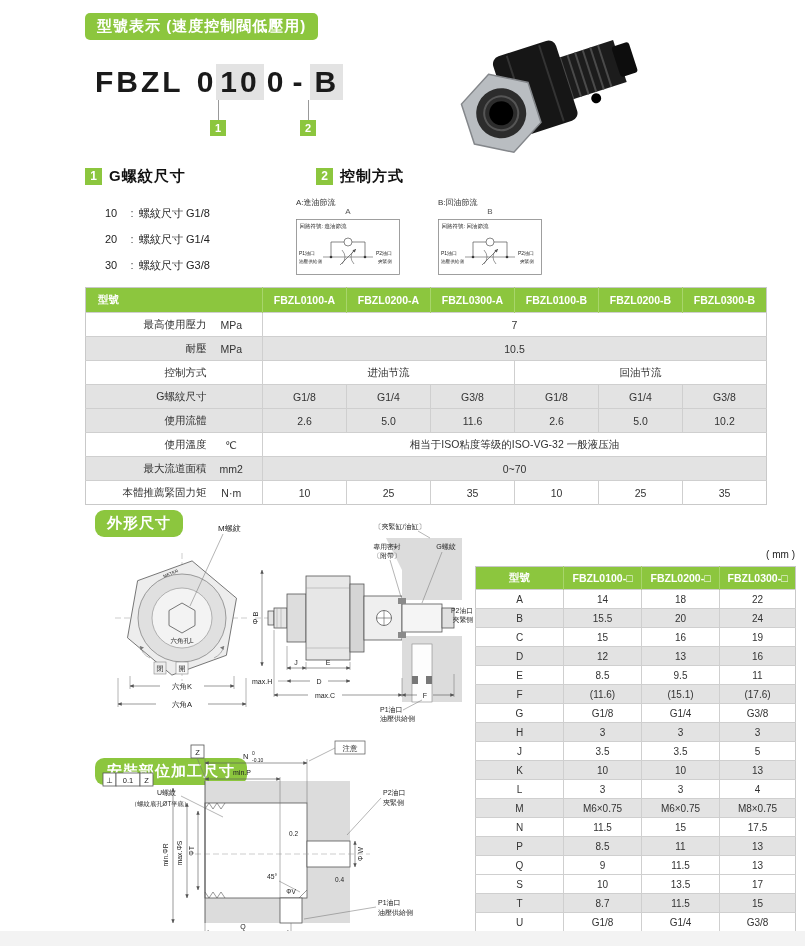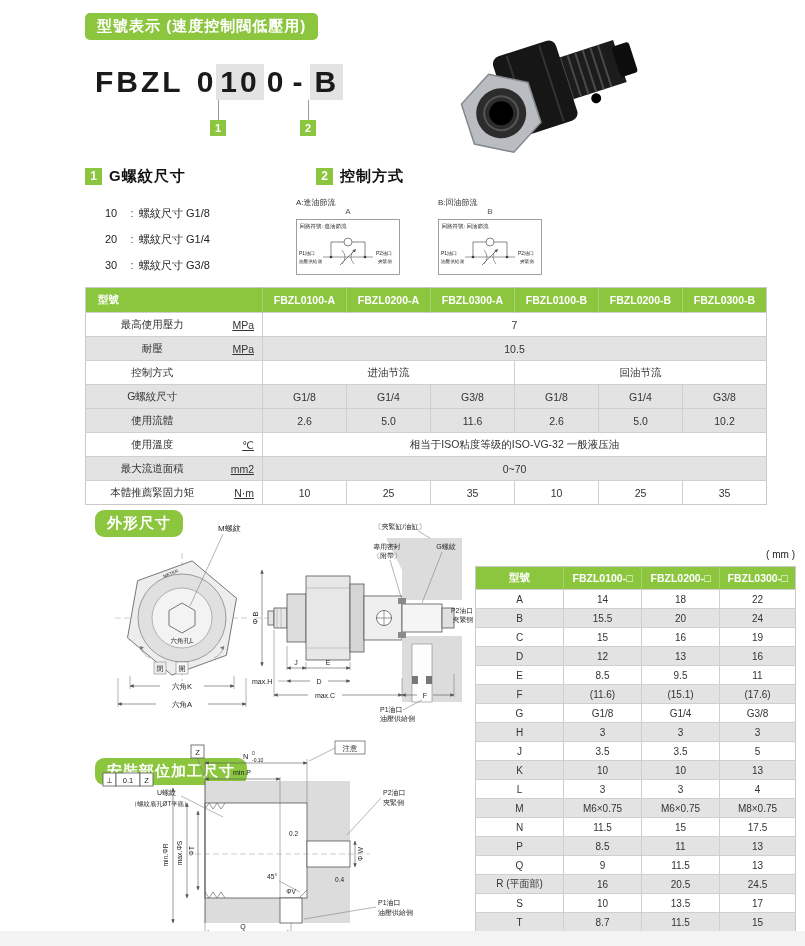--- a/index.html
+++ b/index.html
@@ -33,22 +33,22 @@
   .circuit .ltr{font-size:8px;text-align:center;color:#555;height:10px;}
   .circuit svg{display:block;margin-top:2px;}
   
   table{border-collapse:collapse;}
   .spec{position:absolute;left:85px;top:287px;width:681px;table-layout:fixed;
         font-size:10.5px;color:#333;border:1px solid #c9c9c9;}
   .spec th{background:#8cc63e;color:#fff;font-weight:bold;height:22px;font-size:10.5px;
            border-left:1px solid #a8d56b;}
   .spec th.lblh{text-align:left;padding-left:12px;border-left:none;}
   .spec td{height:21px;text-align:center;border-top:1px solid #cfcfcf;border-left:1px solid #cfcfcf;}
-  .spec td.lbl{text-align:center;padding-left:12px;border-left:none;}
-  .spec td.unit{text-align:right;padding-right:8px;border-left:none;text-decoration:underline;}
+  .spec td.lbl{text-align:right;padding-left:12px;border-left:none;}
+  .spec td.unit{text-align:center;padding-right:8px;border-left:none;}
   .spec tr.shade td{background:#e3e3e3;}
   .dim{position:absolute;left:475px;top:566px;width:320px;table-layout:fixed;
        font-size:10px;color:#333;border:1px solid #c9c9c9;}
   .dim th{background:#8cc63e;color:#fff;font-weight:bold;height:20px;font-size:10.5px;
           border-left:1px solid #a8d56b;}
   .dim th:first-child{border-left:none;}
   .dim td{height:16px;text-align:center;border-top:1px solid #cfcfcf;border-left:1px solid #cfcfcf;}
   .dim td:first-child{border-left:none;}
   .dim tr.shade td{background:#e3e3e3;}
   .mm-note{position:absolute;left:475px;top:549px;width:320px;text-align:right;font-size:10px;color:#222;}
@@ -457,26 +457,20 @@
           <td>8.5</td>
           <td>11</td>
           <td>13</td>
         </tr>
         <tr>
           <td>Q</td>
           <td>9</td>
           <td>11.5</td>
           <td>13</td>
         </tr>
-        <tr class="shade">
-          <td>R (平面部)</td>
-          <td>16</td>
-          <td>20.5</td>
-          <td>24.5</td>
-        </tr>
         <tr>
           <td>S</td>
           <td>10</td>
           <td>13.5</td>
           <td>17</td>
         </tr>
         <tr class="shade">
           <td>T</td>
           <td>8.7</td>
           <td>11.5</td>

